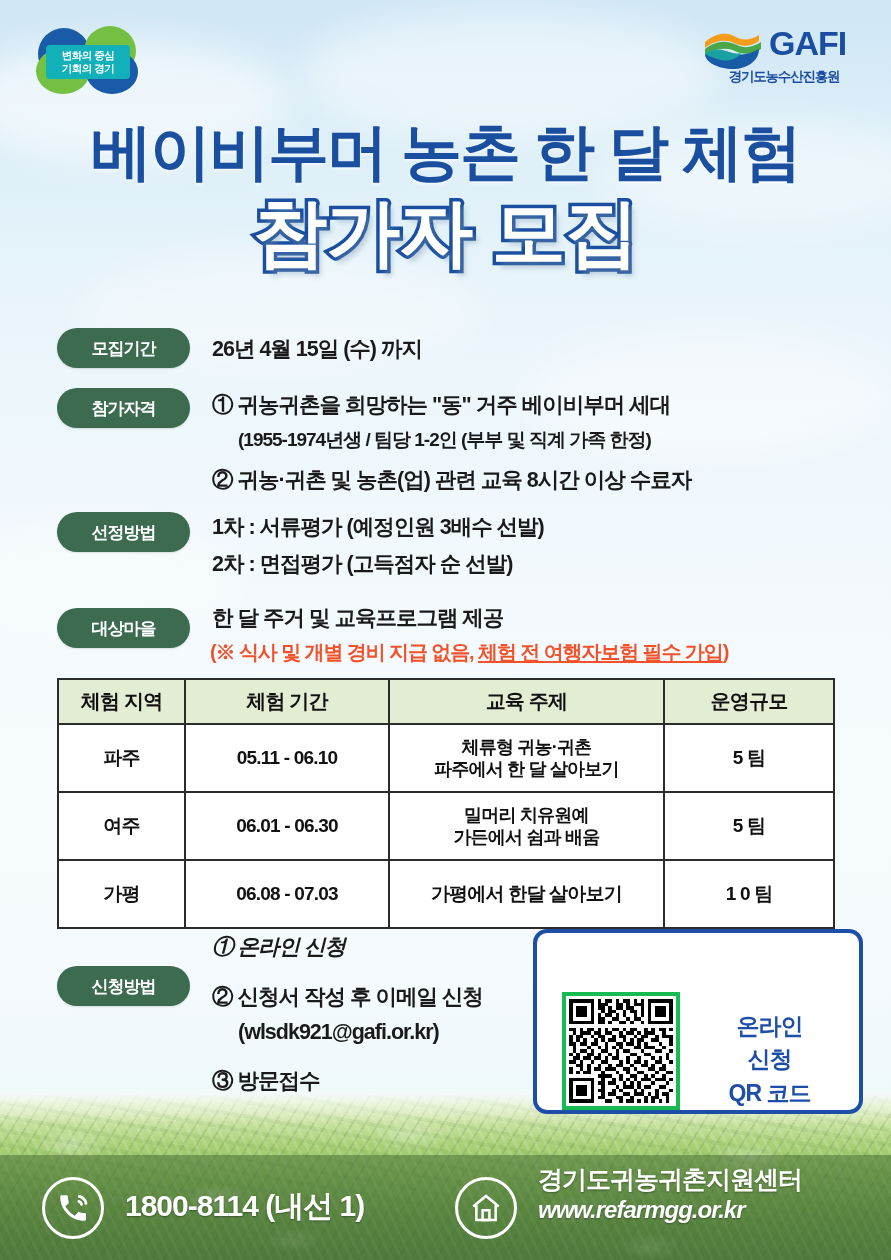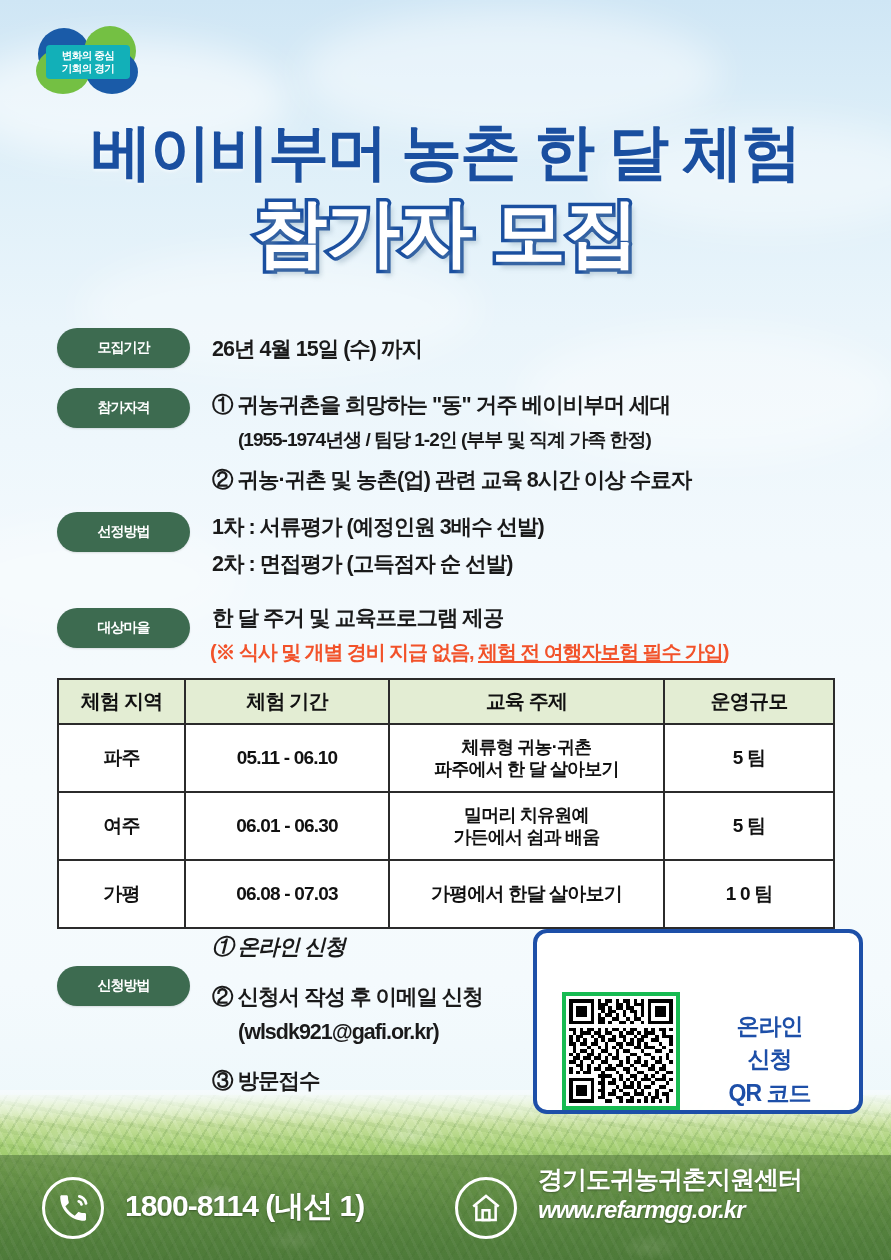--- a/index.html
+++ b/index.html
@@ -90,21 +90,21 @@
     font-size:74px;font-weight:bold;color:#ffffff;letter-spacing:-1px;
     -webkit-text-stroke:7px #1a4fa0;
     paint-order:stroke fill;
     text-shadow:5px 6px 5px rgba(120,150,170,.38);
   }
 
   
   .pill{
     position:absolute;background:#3d6b50;border-radius:22px;color:#fff;
     display:flex;align-items:center;justify-content:center;
-    font-weight:bold;font-size:14px;letter-spacing:-1px;
+    font-weight:bold;font-size:17px;letter-spacing:-1px;
     box-shadow:0 1px 2px rgba(0,0,0,.12);
   }
   .body-txt{
     position:absolute;color:#1a1a1a;font-size:21.5px;font-weight:bold;letter-spacing:-1px;
     white-space:nowrap;
   }
   .sub-txt{
     position:absolute;color:#1a1a1a;font-size:19px;font-weight:bold;letter-spacing:-1px;
     white-space:nowrap;
   }
@@ -177,20 +177,32 @@
     <div class="gg-blob ggb1"></div>
     <div class="gg-blob ggb2"></div>
     <div class="gg-blob ggb3"></div>
     <div class="gg-blob ggb4"></div>
     <div class="gg-box">
       <span>변화의 중심</span>
       <span>기회의 경기</span>
     </div>
   </div>
 
+  <div class="gafi-logo">
+    <div class="gafi-mark">
+      <svg viewBox="0 0 62 42" xmlns="http://www.w3.org/2000/svg">
+        <path d="M2 14 C14 4, 24 4, 33 9 C40 13, 48 12, 56 7 L56 13 C47 19, 39 19, 31 15 C23 11, 12 12, 2 20 Z" fill="#f59d1b"></path>
+        <path d="M2 21 C13 12, 25 12, 34 17 C42 21, 50 19, 58 14 L58 21 C49 27, 40 27, 32 23 C24 19, 12 20, 2 27 Z" fill="#4aa84a"></path>
+        <path d="M2 26 C2 26, 14 19, 26 24 C36 28, 46 27, 56 21 C56 33, 44 41, 30 41 C15 41, 2 34, 2 26 Z" fill="#1a5ba8"></path>
+        <path d="M2 26 C6 22, 14 20, 22 23 C28 25, 33 26, 38 25 C34 31, 26 34, 18 32 C11 30, 5 28, 2 26 Z" fill="#1aa7a0" opacity=".9"></path>
+      </svg>
+    </div>
+    <div class="gafi-text">GAFI</div>
+    <div class="gafi-sub">경기도농수산진흥원</div>
+  </div>
 
   <div class="title1">베이비부머 농촌 한 달 체험</div>
   <div class="title2">참가자 모집</div>
 
   <div class="pill" style="left:57px;top:328px;width:133px;height:40px;">모집기간</div>
   <div class="body-txt" style="left:212px;top:334px;">26년 4월 15일 (수) 까지</div>
 
   <div class="pill" style="left:57px;top:388px;width:133px;height:40px;">참가자격</div>
   <div class="body-txt" style="left:212px;top:390px;">① 귀농귀촌을 희망하는 "동" 거주 베이비부머 세대</div>
   <div class="sub-txt" style="left:238px;top:427px;">(1955-1974년생 / 팀당 1-2인 (부부 및 직계 가족 한정)</div>

